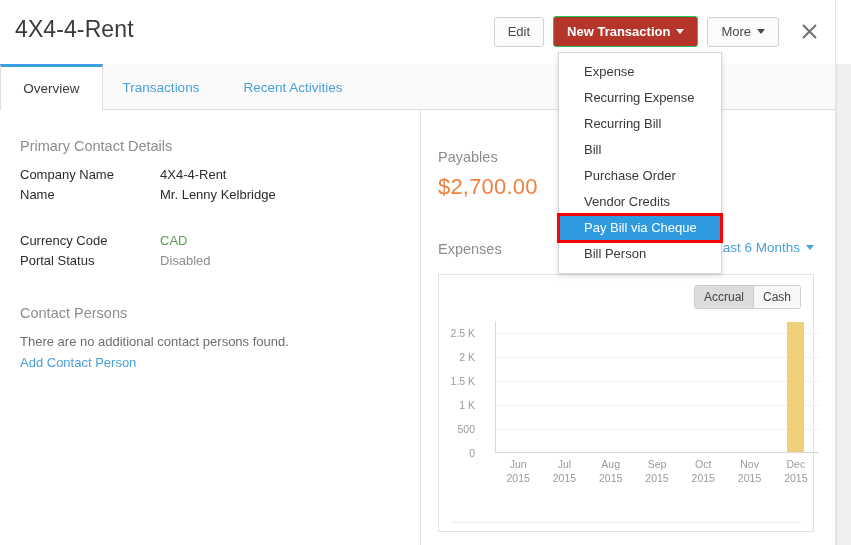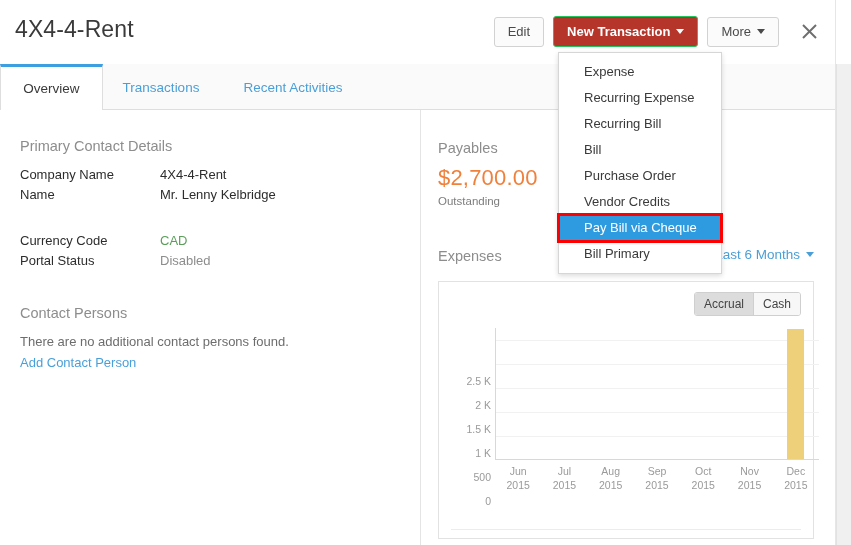--- a/index.html
+++ b/index.html
@@ -189,20 +189,21 @@
     height: 435px;
     background: #ffffff;
     padding: 30px 22px 0 17px;
   }
 
   
   #payables-label {
     font-size: 14.5px;
     color: #8d8d8d;
     margin-bottom: 9px;
+    margin-top: 9px;
   }
 
   #payables-amount {
     font-size: 22px;
     color: #f0813c;
     letter-spacing: 0.2px;
     margin-bottom: 4px;
   }
 
   #payables-sub {
@@ -280,27 +281,26 @@
 
   .gridline {
     position: absolute;
     left: 0; right: 0;
     height: 1px;
     background: #f1f1f1;
   }
 
   .ytick {
     position: absolute;
-    right: 0;
+    right: 16px;
     width: 44px;
     text-align: right;
     font-size: 10.5px;
     color: #9a9a9a;
     transform: translateY(-50%);
-    margin-top: 41px;
   }
 
   #ylabels {
     position: absolute;
     left: 0; top: 0;
     width: 44px;
     height: 132px;
   }
 
   #bars {
@@ -469,21 +469,20 @@
     <div class="note">There are no additional contact persons found.</div>
     <div class="link">Add Contact Person</div>
   </div>
 
   <div id="left-divider"></div>
 
   <div id="right-col">
 
     <div id="payables-label">Payables</div>
     <div id="payables-amount">$2,700.00</div>
-    <div id="payables-sub">Outstanding</div>
 
     <div id="expenses-head">
       <span id="expenses-title">Expenses</span>
       <span id="period-select">
         <span>Last 6 Months</span>
         <span class="caret"></span>
       </span>
     </div>
 
     <div id="chart-card">
@@ -559,19 +558,19 @@
   </div>
 
   <div id="txn-menu">
       <div class="menu-item">Expense</div>
       <div class="menu-item">Recurring Expense</div>
       <div class="menu-item">Recurring Bill</div>
       <div class="menu-item">Bill</div>
       <div class="menu-item">Purchase Order</div>
       <div class="menu-item">Vendor Credits</div>
       <div class="menu-item highlighted">Pay Bill via Cheque</div>
-      <div class="menu-item">Bill Primary</div>
+      <div class="menu-item">Bill Person</div>
     </div>
 
   <div id="right-edge-line"></div>
   <div id="scroll-track"></div>
 
 </div>
 
 </body></html>

